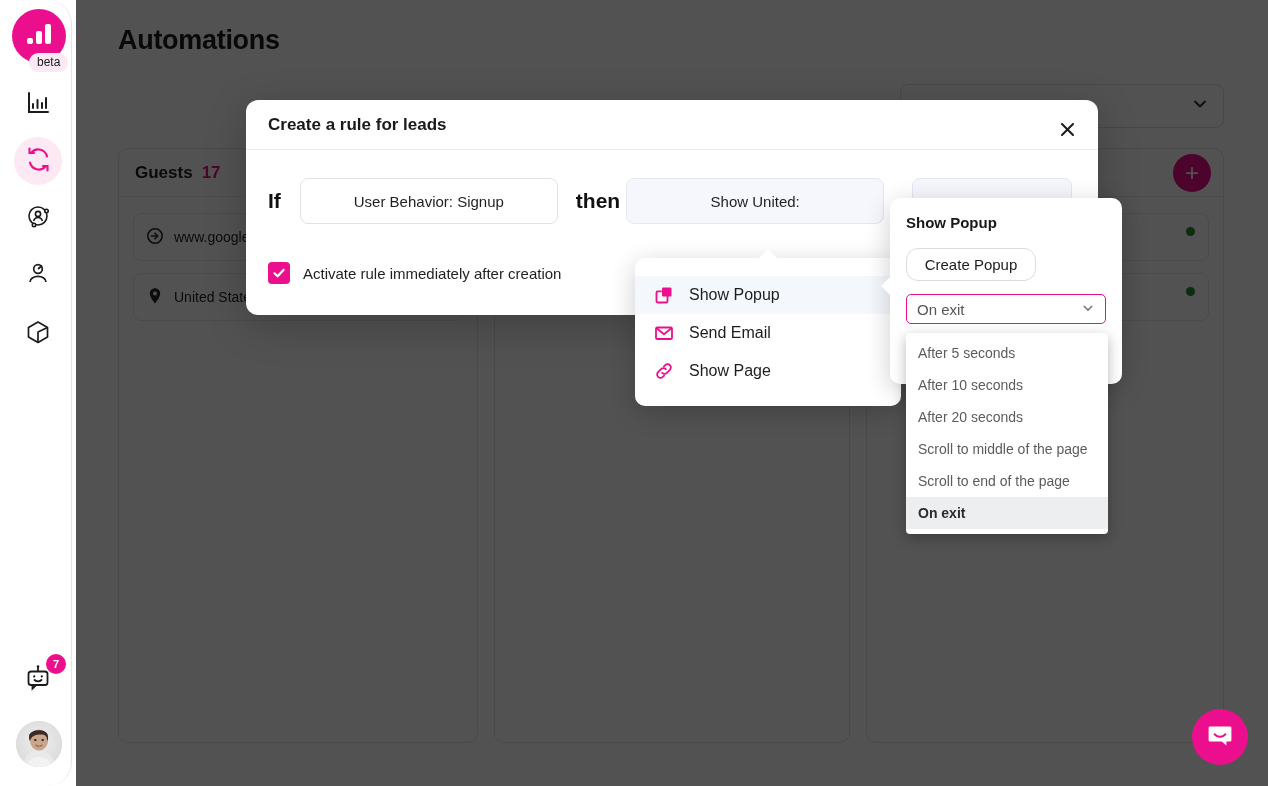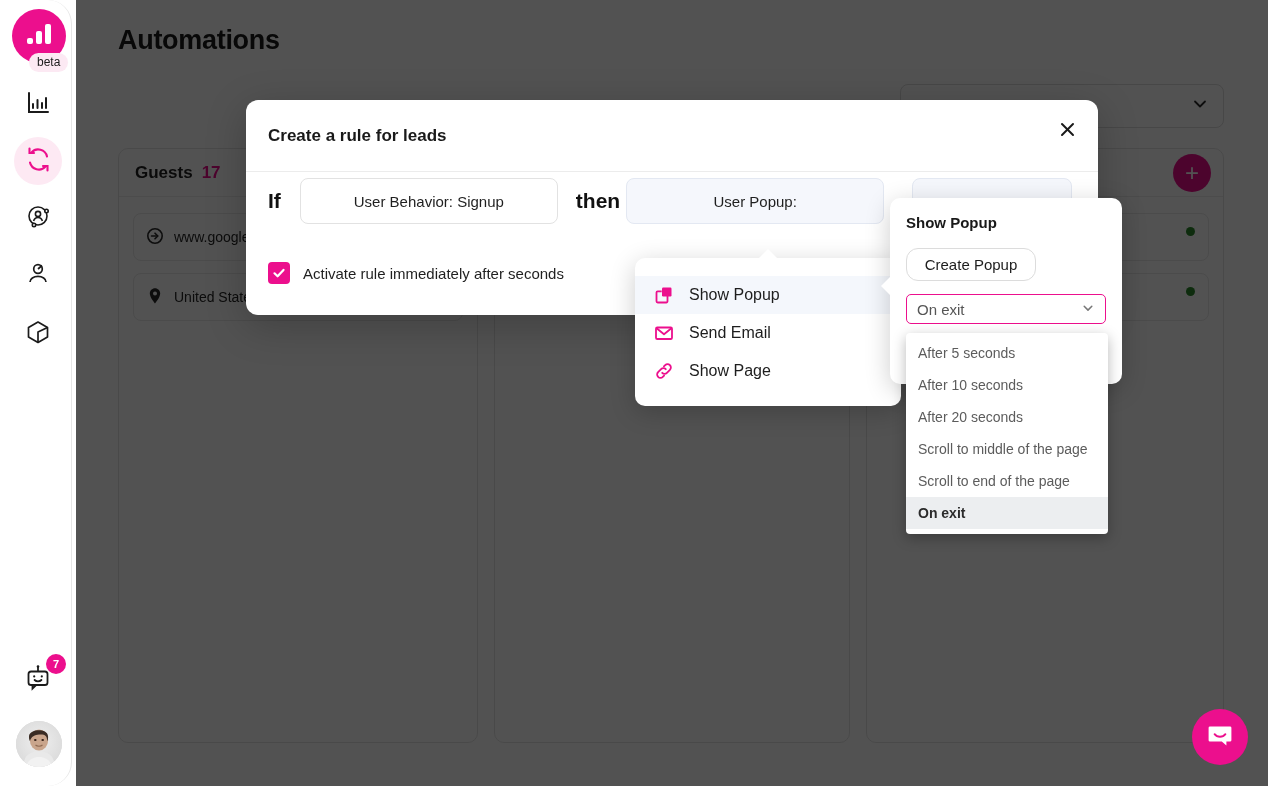--- a/index.html
+++ b/index.html
@@ -136,21 +136,21 @@
 
   
   .modal {
     position: absolute; left: 246px; top: 100px;
     width: 852px; height: 215px;
     background: #fff; border-radius: 12px;
     box-shadow: 0 10px 40px rgba(0,0,0,0.22);
     z-index: 20;
   }
   .modal-head {
-    position: relative; height: 72px;
+    position: relative; height: 50px;
     border-bottom: 1px solid #ececec;
     display: flex; align-items: center; padding: 0 22px;
   }
   .modal-title { font-size: 17px; font-weight: 700; color: #191919; }
   .modal-close {
     position: absolute; right: 18px; top: 16px;
     width: 26px; height: 26px;
     display: flex; align-items: center; justify-content: center;
     font-size: 21px; color: #1c1c1c; cursor: pointer; line-height: 1;
   }
@@ -435,31 +435,31 @@
             <path d="M3 3 L14 14"></path>
             <path d="M14 3 L3 14"></path>
           </svg>
       </div>
     </div>
 
     <div class="rule-row">
       <span class="kw if">If</span>
       <div class="pill cond">User Behavior: Signup</div>
       <span class="kw then">then</span>
-      <div class="pill act">User Popup:</div>
+      <div class="pill act">Show United:</div>
       <div class="pill act2" style="margin-left:28px;"></div>
     </div>
 
     <div class="check-row">
       <div class="cbox">
         <svg width="14" height="14" viewBox="0 0 14 14" fill="none" stroke="#fff" stroke-width="2.2" stroke-linecap="round" stroke-linejoin="round">
             <path d="M2.5 7.3 L5.6 10.3 L11.5 3.9"></path>
           </svg>
       </div>
-      <span class="check-label">Activate rule immediately after seconds</span>
+      <span class="check-label">Activate rule immediately after creation</span>
     </div>
   </div>
 
   <div class="action-menu">
     <div class="caret"></div>
 
     <div class="menu-item sel">
       <span class="mi-icon">
         <svg width="20" height="20" viewBox="0 0 20 20" fill="none" stroke="#ec0f8d" stroke-width="1.8">
           <rect x="8" y="2.5" width="9.5" height="9" rx="1.2" fill="#ec0f8d" stroke="none"></rect>

